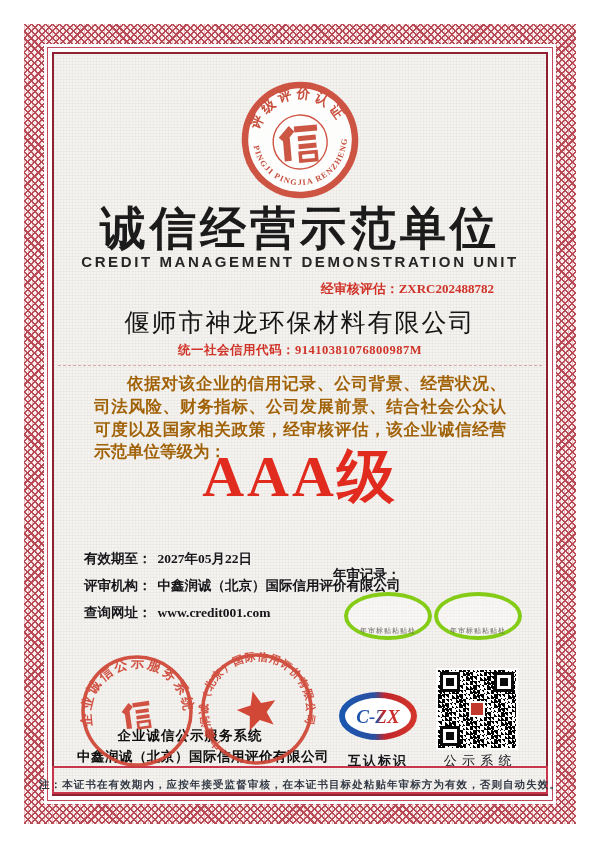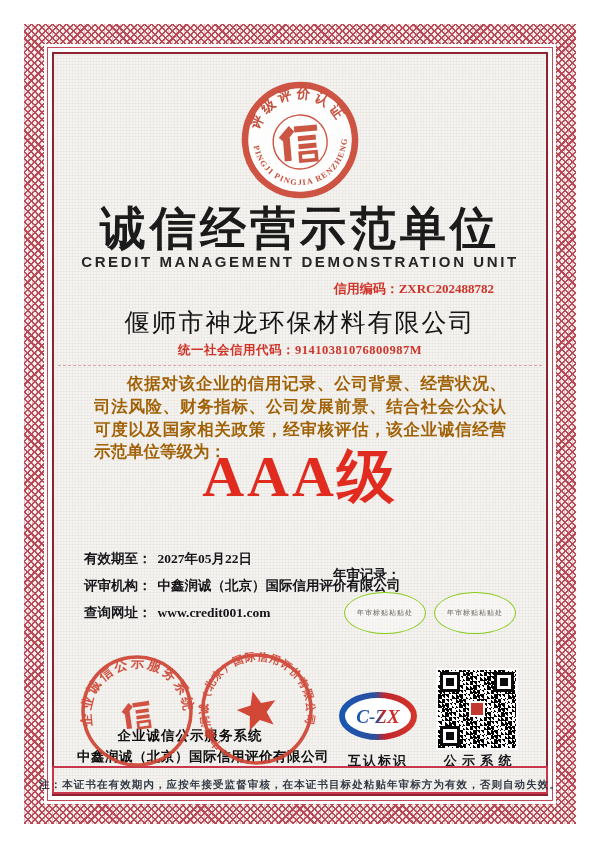--- a/index.html
+++ b/index.html
@@ -30,43 +30,43 @@
   .uscc{top:342px;left:0;width:100%;text-align:center;font-size:12.5px;font-weight:700;color:#d03328;letter-spacing:.5px;}
   .divider{top:365px;left:58px;right:58px;border-top:1px dashed rgba(185,80,80,.45);}
   .paragraph{top:373px;left:94px;width:412px;font-size:16.5px;line-height:1.38;font-weight:700;
          color:#a16207;text-align:justify;text-indent:2em;}
   .grade{top:438px;left:0;width:100%;text-align:center;font-size:58px;font-weight:900;
          color:#e12b1f;letter-spacing:3px;}
   .details{top:545px;left:84px;font-size:13.5px;font-weight:700;color:#16161a;}
   .detail-row{height:27px;line-height:27px;white-space:nowrap;}
   .detail-row .lab{margin-right:6px;}
   .annual-label{top:566px;left:333px;font-size:13.5px;font-weight:700;color:#16161a;}
-  .sticker{top:592px;width:80px;height:40px;border:1px solid #84cc16;border-radius:50%;
-           display:flex;align-items:center;justify-content:center;background:rgba(255,255,255,.35);}
+  .sticker{top:592px;width:80px;height:40px;border:4px solid #84cc16;border-radius:50%;
+           display:flex;align-items:flex-end;justify-content:center;background:rgba(255,255,255,.35);}
   .sticker span{font-size:7px;color:#6b655f;letter-spacing:1px;}
   .st1{left:344px;} .st2{left:434px;}
   .caption1{top:727px;left:60px;width:260px;text-align:center;font-size:13.5px;font-weight:900;color:#101010;z-index:3;letter-spacing:1px;}
   .caption2{top:748px;left:48px;width:310px;text-align:center;font-size:13.5px;font-weight:900;color:#101010;z-index:3;letter-spacing:.5px;}
   .seal{z-index:4;opacity:.92;}
   .seal-top{left:240px;top:80px;width:120px;height:120px;transform:rotate(-5deg);}
   .seal-bl{left:78px;top:652px;width:118px;height:118px;transform:rotate(-8deg);}
   .seal-br{left:198px;top:650px;width:118px;height:118px;transform:rotate(-14deg);}
   .czx{left:338px;top:690px;width:80px;height:52px;}
   .czx-label{top:752px;left:332px;width:92px;text-align:center;font-size:13px;font-weight:900;color:#15151a;letter-spacing:2px;}
   .qr{left:438px;top:670px;width:78px;height:78px;background-color:#fff;
       background-image:
         repeating-linear-gradient(90deg,#000 0 4px,#fff 4px 7px),
         repeating-linear-gradient(0deg,#000 0 4px,#fff 4px 9px),
         repeating-linear-gradient(45deg,#000 0 3px,#fff 3px 8px);
       background-blend-mode:difference,difference,normal;outline:2px solid #fff;}
   .finder{position:absolute;width:20px;height:20px;background:#fff;border:3px solid #0a0a0a;box-sizing:border-box;}
   .finder::after{content:"";position:absolute;inset:3px;background:#0a0a0a;}
   .f-tl{left:2px;top:2px}.f-tr{right:2px;top:2px}.f-bl{left:2px;bottom:2px}
   .qr-center{position:absolute;left:31px;top:31px;width:16px;height:16px;background:#c23a2e;border:2px solid #fff;box-sizing:border-box;}
-  .qr-label{top:752px;left:430px;width:96px;text-align:center;font-size:13px;font-weight:700;color:#15151a;letter-spacing:1px;}
+  .qr-label{top:752px;left:430px;width:96px;text-align:center;font-size:13px;font-weight:400;color:#15151a;letter-spacing:1px;}
   .note-box{top:766px;left:52px;right:52px;height:24px;border:2px solid #c8374b;
       display:flex;align-items:flex-end;justify-content:center;}
   .note-box span{font-size:10.5px;font-weight:700;color:#333a45;letter-spacing:1.1px;white-space:nowrap;}
   svg text{font-family:"Liberation Serif","DejaVu Serif",serif;}
 </style>
 </head>
 <body>
 
 <div class="page">
   <div class="band"></div>
@@ -95,21 +95,21 @@
         <rect x="-5" y="-17" width="23" height="6"></rect>
         <rect x="-2" y="-7" width="18" height="5"></rect>
         <rect x="-2" y="1" width="18" height="5"></rect>
         <rect x="-1" y="10" width="16" height="8" fill="none" stroke="#c84a36" stroke-width="3.5"></rect>
       </g>
     </svg>
 
     <div class="abs title">诚信经营示范单位</div>
     <div class="abs subtitle">CREDIT MANAGEMENT DEMONSTRATION UNIT</div>
     <div class="abs credit-code">
-      <span>信用编码：</span><span>ZXRC202488782</span>
+      <span>经审核评估：</span><span>ZXRC202488782</span>
     </div>
 
     <div class="abs company">偃师市神龙环保材料有限公司</div>
     <div class="abs uscc">
       <span>统一社会信用代码：</span><span>91410381076800987M</span>
     </div>
     <div class="abs divider"></div>
 
     <div class="abs paragraph">依据对该企业的信用记录、公司背景、经营状况、司法风险、财务指标、公司发展前景、结合社会公众认可度以及国家相关政策，经审核评估，该企业诚信经营示范单位等级为：</div>
 

